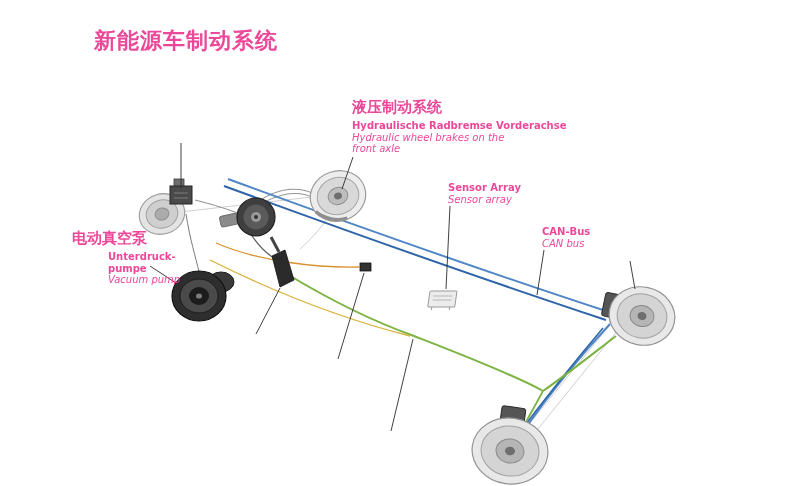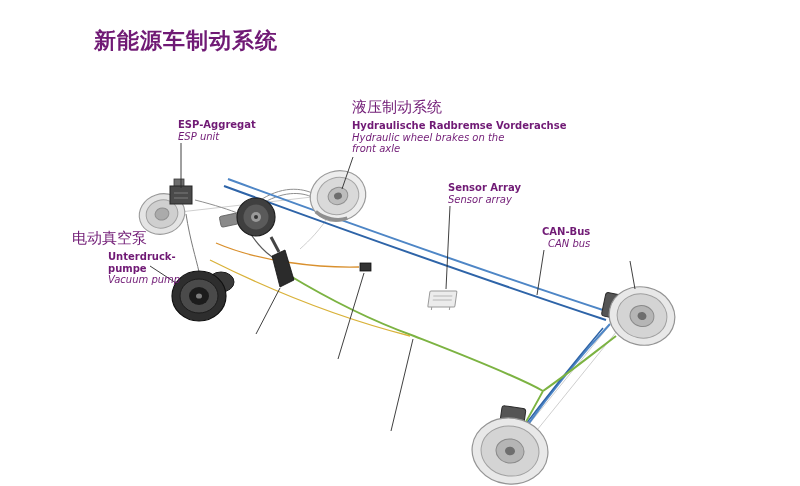--- a/index.html
+++ b/index.html
@@ -1,22 +1,22 @@
 <!DOCTYPE html>
 <html><head>
 <meta charset="utf-8">
 <style>
   html,body{margin:0;padding:0;background:#ffffff;}
   .stage{
     position:relative;width:800px;height:486px;background:#ffffff;overflow:hidden;
-    font-family:"DejaVu Sans","Liberation Sans",sans-serif;color:#701a75;border-radius:17px;
+    font-family:"DejaVu Sans","Liberation Sans",sans-serif;color:#ec4899;border-radius:17px;
   }
   .stage svg{position:absolute;left:0;top:0;}
   .lbl{position:absolute;white-space:nowrap;}
-  .lbl-cn{font-weight:400;font-size:15px;line-height:19px;margin-bottom:3px;}
+  .lbl-cn{font-weight:700;font-size:15px;line-height:19px;margin-bottom:3px;}
   .lbl-de{font-weight:700;font-size:10px;line-height:11.5px;}
   .lbl-en{font-style:italic;font-size:10px;line-height:11.5px;}
   .title{position:absolute;left:94px;top:26px;font-size:22px;font-weight:700;letter-spacing:1px;}
   .indent{margin-left:36px;}
 </style>
 </head>
 <body>
 
 <div class="stage">
 
@@ -131,45 +131,41 @@
       <path d="M544,250 L537,295" stroke="#2a2a2a"></path>
       <path d="M630,261 L635,289" stroke="#2a2a2a"></path>
       <path d="M256,334 L280,288" stroke="#2a2a2a"></path>
       <path d="M338,359 L364,273" stroke="#2a2a2a"></path>
       <path d="M391,431 L413,339" stroke="#2a2a2a"></path>
     </g>
   </svg>
 
   <div class="title">新能源车制动系统</div>
 
-  <div class="lbl" style="left:178px;top:119px;">
-    <div class="lbl-de">ESP-Aggregat</div>
-    <div class="lbl-en">ESP unit</div>
-  </div>
 
   <div class="lbl" style="left:352px;top:98px;">
     <div class="lbl-cn">液压制动系统</div>
     <div class="lbl-de">Hydraulische Radbremse Vorderachse</div>
     <div class="lbl-en">Hydraulic wheel brakes on the</div>
     <div class="lbl-en">front axle</div>
   </div>
 
   <div class="lbl" style="left:72px;top:229px;">
     <div class="lbl-cn">电动真空泵</div>
     <div class="lbl-de indent">Unterdruck-</div>
     <div class="lbl-de indent">pumpe</div>
     <div class="lbl-en indent">Vacuum pump</div>
   </div>
 
   <div class="lbl" style="left:448px;top:182px;">
     <div class="lbl-de">Sensor Array</div>
     <div class="lbl-en">Sensor array</div>
   </div>
 
-  <div class="lbl" style="left:542px;top:226px;text-align:right;">
+  <div class="lbl" style="left:542px;top:226px;">
     <div class="lbl-de">CAN-Bus</div>
     <div class="lbl-en">CAN bus</div>
   </div>
 
 
 
 
 
 </div>
 

